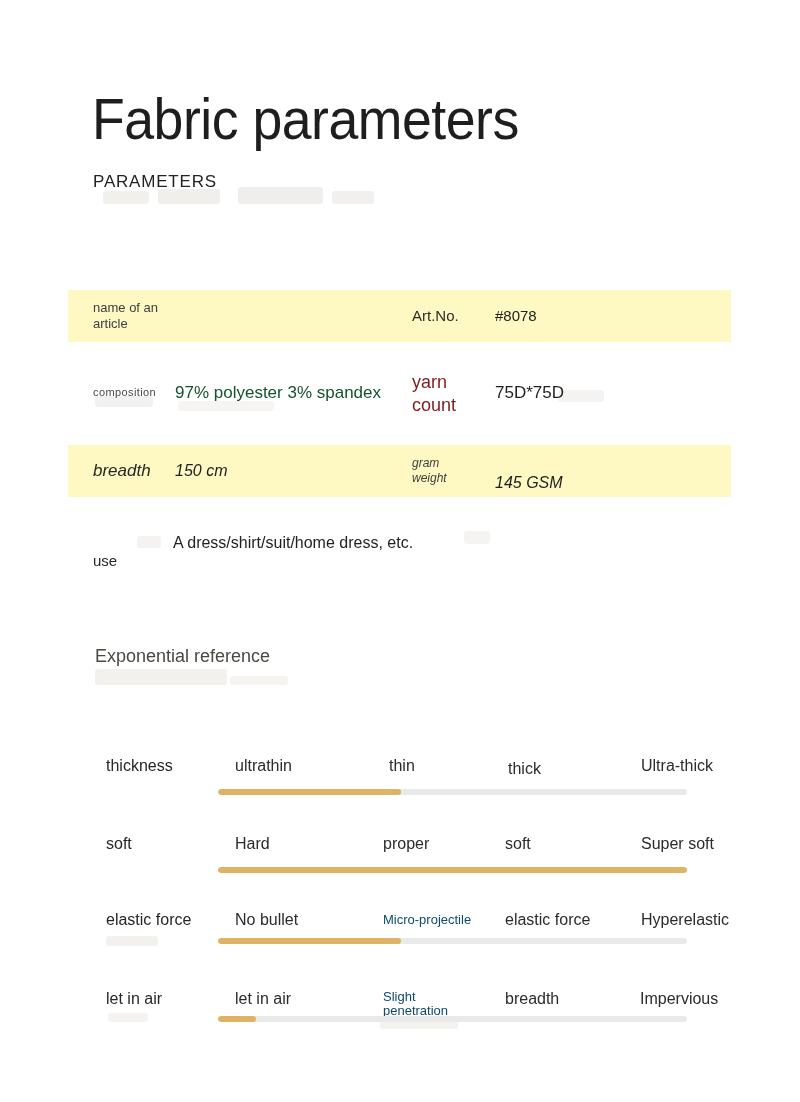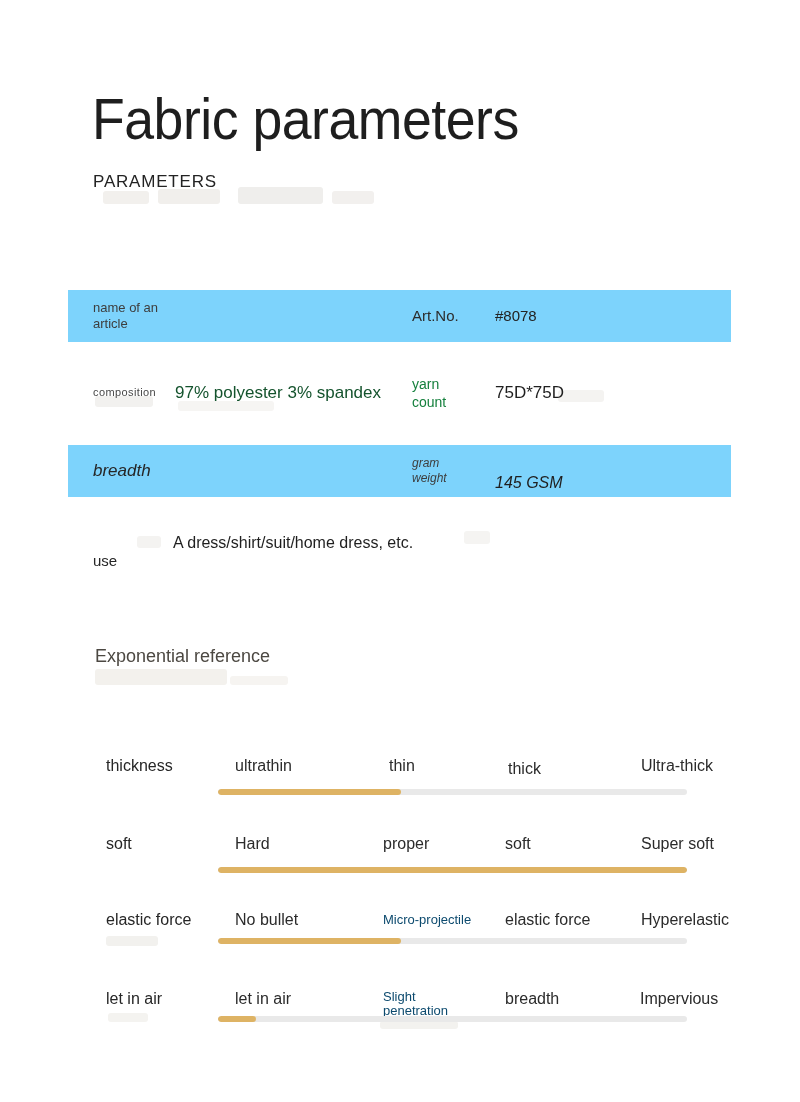--- a/index.html
+++ b/index.html
@@ -14,33 +14,33 @@
     font-weight:400;letter-spacing:-.5px;
   }
   .page-subtitle{
     position:absolute;left:93px;top:172px;font-size:17px;color:#232323;
     letter-spacing:.8px;font-weight:400;
   }
   
   .ghost{position:absolute;border-radius:3px;}
   
   .spec-row{position:absolute;left:68px;width:663px;height:52px;}
-  .spec-row.striped{background:#7dd3fc;}
+  .spec-row.striped{background:#fef9c3;}
   .cell{position:absolute;top:50%;transform:translateY(-50%);line-height:1.25;}
   .c1l{left:25px;width:72px;}
   .c1v{left:107px;width:230px;white-space:nowrap;}
   .c2l{left:344px;width:60px;}
   .c2v{left:427px;width:160px;white-space:nowrap;}
   .r0 .c1l{font-size:13px;color:#3d3d3d;}
   .r0 .c1v{font-size:17px;color:#1f1f1f;}
   .r0 .c2l{font-size:15px;color:#2c2c2c;}
   .r0 .c2v{font-size:15px;color:#222;}
   .r1 .c1l{font-size:11px;color:#474747;letter-spacing:.4px;}
   .r1 .c1v{font-size:17px;color:#14532d;}
-  .r1 .c2l{font-size:14px;color:#15803d;}
+  .r1 .c2l{font-size:18px;color:#7f1d1d;}
   .r1 .c2v{font-size:17px;color:#1f1f1f;}
   .r2 .c1l{font-size:17px;color:#262626;}
   .r2 .c1v{font-size:16px;color:#1f1f1f;}
   .r2 .c2l{font-size:12px;color:#3d3d3d;}
   .r2 .c2v{font-size:16px;color:#1f1f1f;margin-top:12px;}
   .r3 .c1l{font-size:15px;color:#262626;margin-top:18px;}
   .r3 .c1v{left:105px;width:330px;font-size:16px;color:#1f1f1f;}
   
   .ref-title{
     position:absolute;left:95px;top:646px;font-size:18px;color:#4c4842;font-weight:400;
@@ -93,20 +93,21 @@
   <div class="cell c2v">#8078</div>
 </div>
 <div class="spec-row r1" style="top:367px;">
   <div class="cell c1l">composition</div>
   <div class="cell c1v">97% polyester 3% spandex</div>
   <div class="cell c2l">yarn count</div>
   <div class="cell c2v">75D*75D</div>
 </div>
 <div class="spec-row striped r2" style="top:445px;font-style:italic;">
   <div class="cell c1l">breadth</div>
+  <div class="cell c1v">150 cm</div>
   <div class="cell c2l">gram weight</div>
   <div class="cell c2v">145 GSM</div>
 </div>
 <div class="spec-row r3" style="top:517px;">
   <div class="cell c1l">use</div>
   <div class="cell c1v">A dress/shirt/suit/home dress, etc.</div>
 </div>
 
 <div class="ref-title">Exponential reference</div>
 

